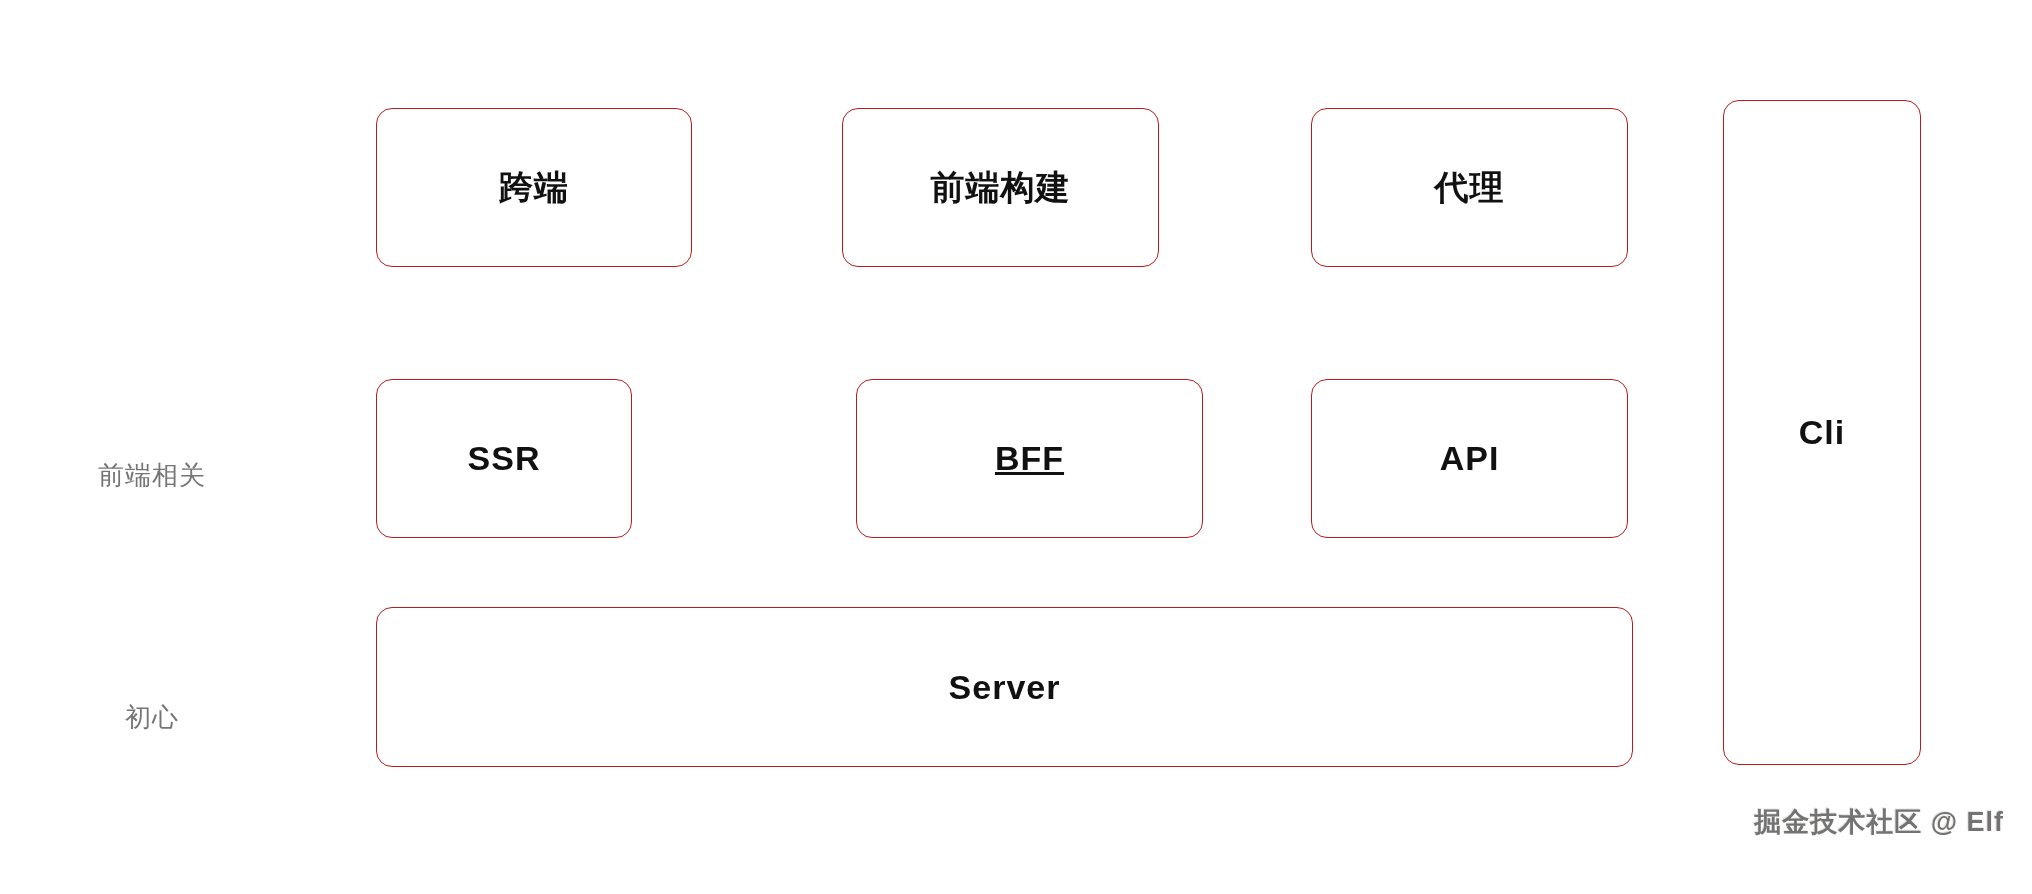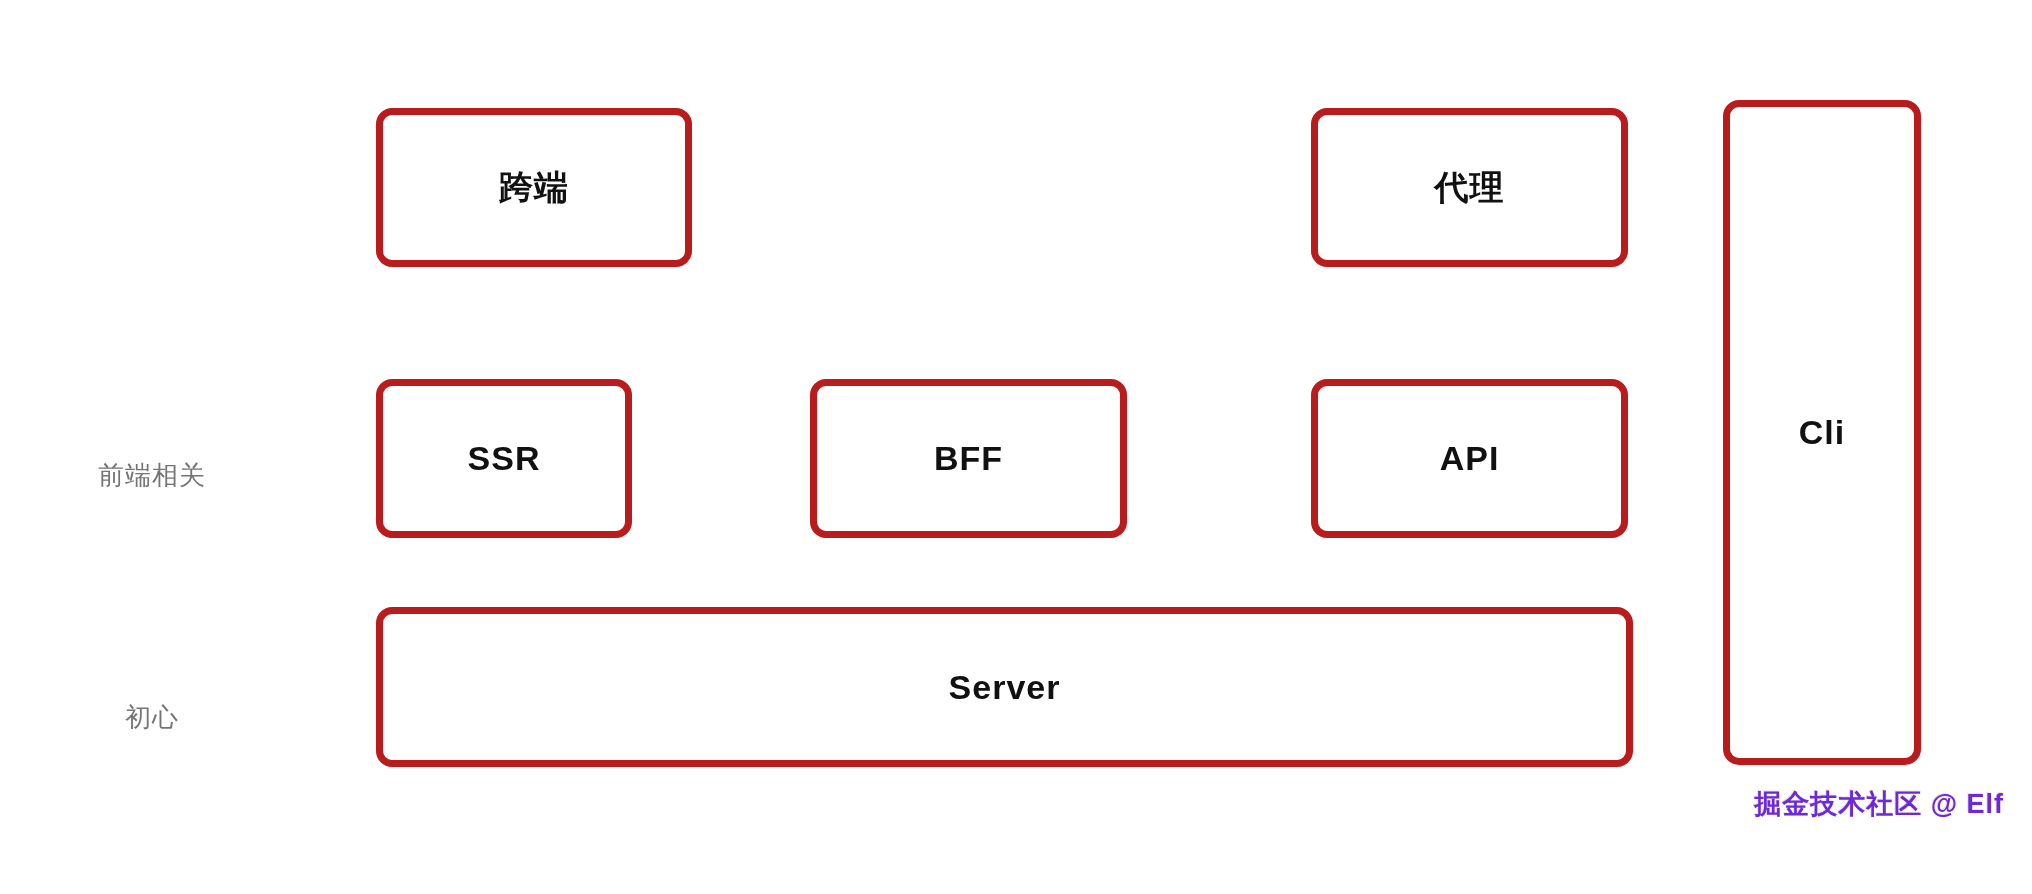--- a/index.html
+++ b/index.html
@@ -22,63 +22,66 @@
     font-size: 26px;
     font-weight: 400;
     letter-spacing: 1px;
   }
   .row-label.r1 { top: 186px; }
   .row-label.r2 { top: 458px; }
   .row-label.r3 { top: 700px; }
   .box {
     position: absolute;
     background: #ffffff;
-    border: 7px solid #b91c1c;
+    border: 1px solid #b91c1c;
     border-radius: 16px;
     display: flex;
     align-items: center;
     justify-content: center;
     color: #111111;
     font-size: 34px;
     font-weight: 700;
     letter-spacing: 1px;
   }
   
   .b-r1c1 { left: 376px;  top: 108px; width: 316px; height: 159px; }
   .b-r1c2 { left: 842px;  top: 108px; width: 317px; height: 159px; }
   .b-r1c3 { left: 1311px; top: 108px; width: 317px; height: 159px; }
   
   .b-r2c1 { left: 376px;  top: 379px; width: 256px; height: 159px; }
-  .b-r2c2 { left: 810px;  top: 379px; width: 317px; height: 159px; }
+  .b-r2c2 { left: 856px;  top: 379px; width: 347px; height: 159px; text-decoration: underline; }
   .b-r2c3 { left: 1311px; top: 379px; width: 317px; height: 159px; }
   
   .b-server { left: 376px; top: 607px; width: 1257px; height: 160px; text-align: center; }
   
   .b-cli { left: 1723px; top: 100px; width: 198px; height: 665px; }
   .watermark {
     position: absolute;
     right: 28px;
-    top: 786px;
+    top: 804px;
     font-size: 27px;
     font-weight: 700;
-    color: #6d28d9;
+    color: #737373;
     text-shadow: 1px 1px 1px #ffffff, -1px -1px 0 #e8e4e0;
     letter-spacing: 1px;
   }
 </style>
 </head>
 <body>
 
 <div class="canvas">
 
   <div class="row-label r2">前端相关</div>
   <div class="row-label r3">初心</div>
 
   <div class="box b-r1c1">
     <span>跨端</span>
+  </div>
+  <div class="box b-r1c2">
+    <span>前端构建</span>
   </div>
   <div class="box b-r1c3">
     <span>代理</span>
   </div>
 
   <div class="box b-r2c1">
     <span>SSR</span>
   </div>
   <div class="box b-r2c2">
     <span>BFF</span>

